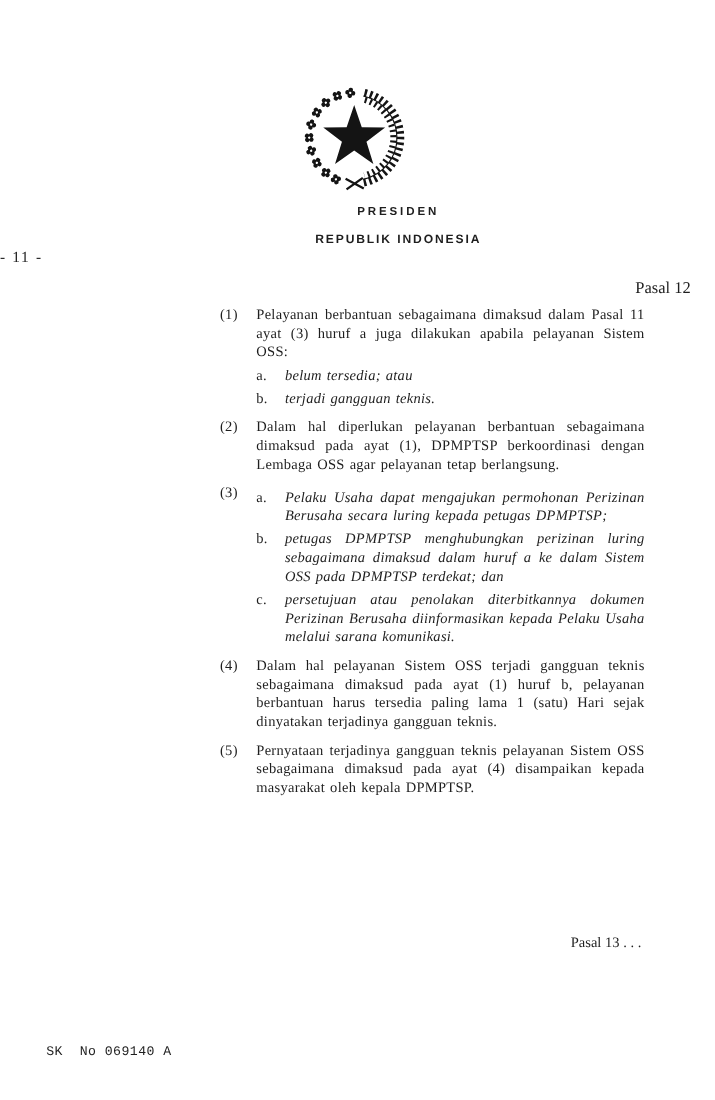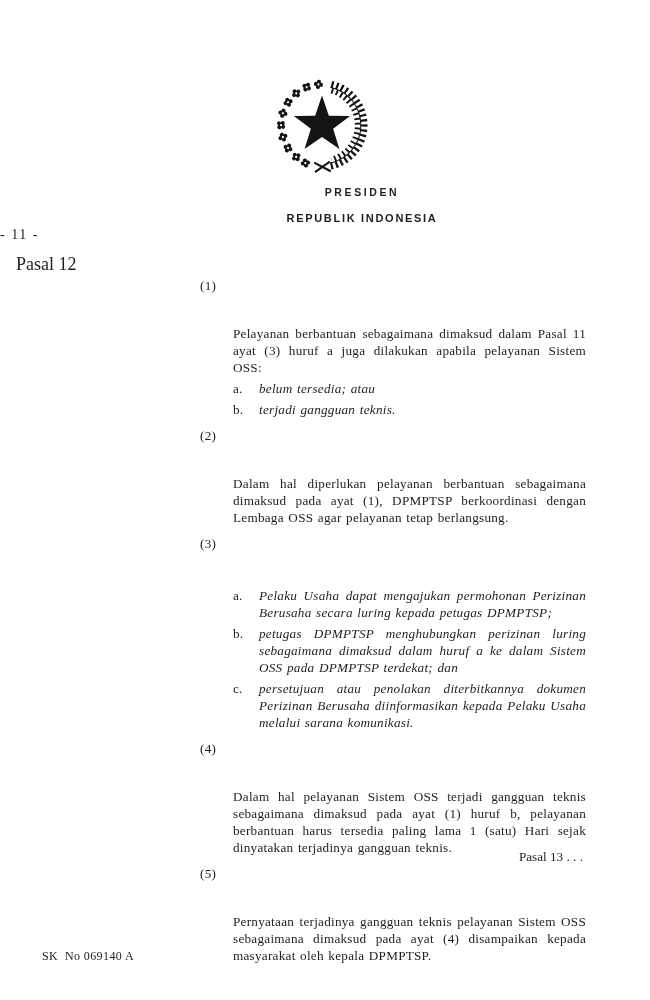--- a/index.html
+++ b/index.html
@@ -25,41 +25,41 @@
   }
   .org-line1{font-size:10.5px;letter-spacing:2.6px;}
   .org-line2{font-size:11px;letter-spacing:1.7px;margin-top:14px;}
   .pagenum{
     position:absolute;left:0;top:227px;width:636px;
     text-align:left;font-size:14px;letter-spacing:1.5px;
   }
   
   .article-title{
     position:absolute;left:0;top:254px;width:628px;
-    text-align:left;font-size:18px;padding-left:16px;
+    text-align:right;font-size:15px;
   }
   .clauses{
     position:absolute;left:200px;top:277px;width:386px;
     font-size:13.2px;line-height:17px;letter-spacing:.25px;word-spacing:1px;
   }
   .clause{display:flex;margin-bottom:9px;}
   .cnum{width:33px;flex:none;}
-  .cbody{flex:1;min-width:0;margin-top:48px;}
+  .cbody{flex:1;min-width:0;}
   .ctext{text-align:justify;text-align-last:left;}
   .item{display:flex;margin-top:4px;}
   .inum{width:26px;flex:none;}
   .itext{flex:1;min-width:0;text-align:justify;text-align-last:left;font-style:italic;}
   
   .continuation{
     position:absolute;right:67px;top:849px;
     font-size:13.2px;white-space:pre;
   }
   .doc-code{
     position:absolute;left:42px;top:949px;
-    font-family:Liberation Serif, serif;
+    font-family:Liberation Mono, monospace;
     font-size:12px;letter-spacing:.4px;white-space:pre;
   }
   .emblem svg .ink{fill:#141414;}
   .emblem svg .stroke-ink{stroke:#141414;fill:none;}
 </style>
 </head>
 <body>
 
 <div class="page">
 

